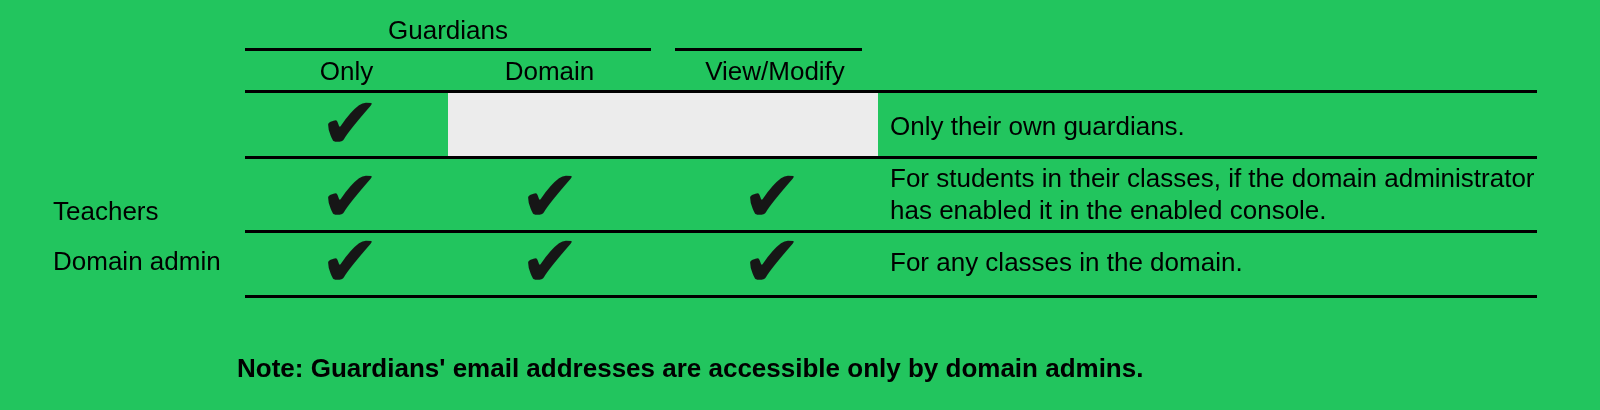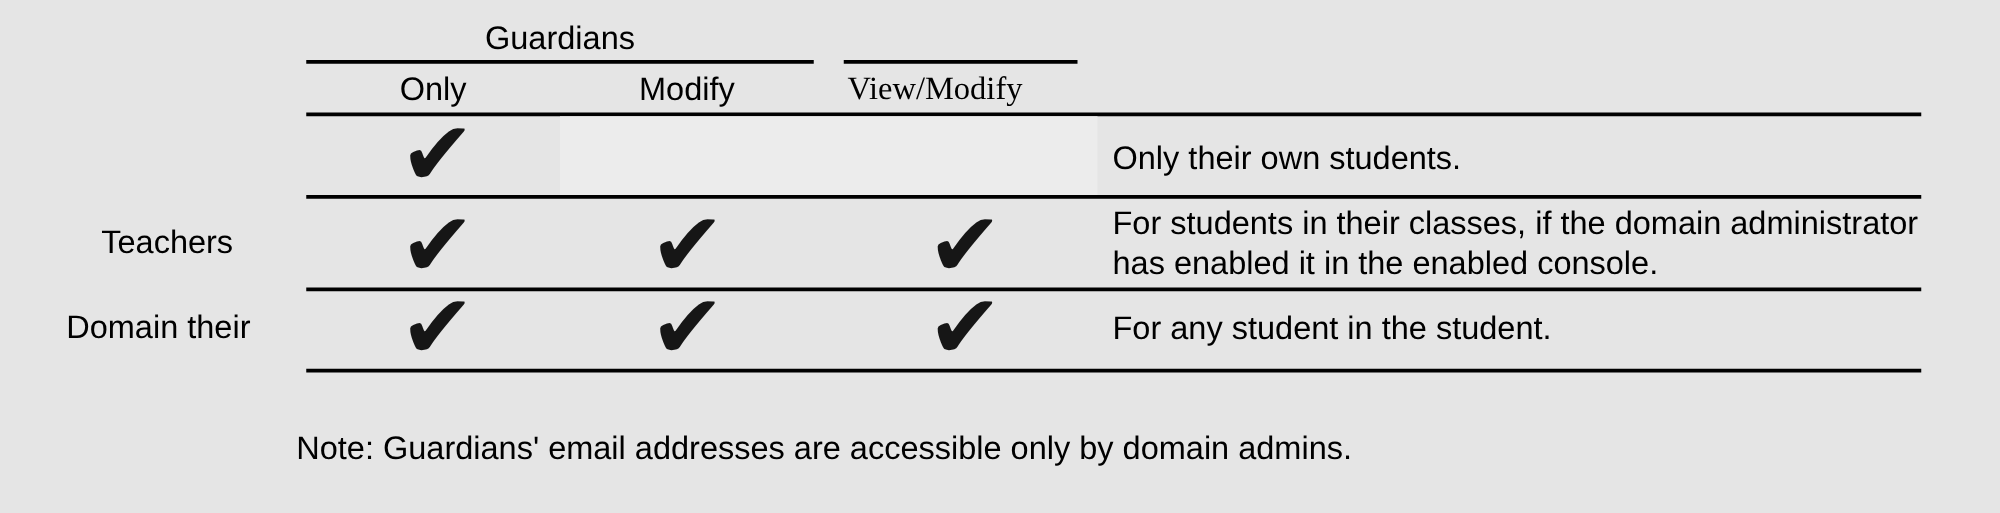--- a/index.html
+++ b/index.html
@@ -1,21 +1,21 @@
 <!DOCTYPE html>
 <html><head>
 <meta charset="utf-8">
 <style>
   * { margin: 0; padding: 0; box-sizing: border-box; }
   html, body { background: #ffffff; }
   .canvas {
     position: relative;
     width: 1600px;
     height: 410px;
-    background: #e5e5e5;
+    background: #22c55e;
     font-family: "Liberation Sans", sans-serif;
     font-size: 26px;
     line-height: 30px;
     color: #000000;
     overflow: hidden;
   }
   .abs { position: absolute; }
   .rule {
     position: absolute;
     height: 3px;
@@ -41,54 +41,55 @@
   }
   .note {
     position: absolute;
     left: 890px;
     width: 660px;
     line-height: 32px;
   }
   .footnote {
     position: absolute;
     left: 237px;
-    top: 343px;
+    top: 353px;
     white-space: nowrap;
+    font-weight: bold;
   }
 </style>
 </head>
 <body>
 
 <div class="canvas">
 
   <div class="abs center cell-label" style="left:245px; top:15px; width:406px;">Guardians</div>
 
   <div class="rule" style="left:245px; top:48px; width:406px;"></div>
   <div class="rule" style="left:675px; top:48px; width:187px;"></div>
 
   <div class="abs center cell-label" style="left:245px; top:56px; width:203px;">Only</div>
-  <div class="abs center cell-label" style="left:448px; top:56px; width:203px;">Modify</div>
-  <div class="abs center cell-label" style="left:648px; top:56px; width:200px;font-family:Liberation Serif, serif;">View/Modify</div>
+  <div class="abs center cell-label" style="left:448px; top:56px; width:203px;">Domain</div>
+  <div class="abs center cell-label" style="left:675px; top:56px; width:200px;">View/Modify</div>
 
   <div class="rule" style="left:245px; top:90px; width:1292px;"></div>
 
   <div class="disabled-cell" style="left:448px; top:93px; width:430px; height:63px;"></div>
   <div class="check" style="left:308px; top:86px;">✔</div>
-  <div class="note" style="top:110px;">Only their own students.</div>
+  <div class="note" style="top:110px;">Only their own guardians.</div>
   <div class="rule" style="left:245px; top:156px; width:1292px;"></div>
 
-  <div class="abs cell-label" style="left:53px; top:178px;margin-left:28px;">Teachers</div>
+  <div class="abs cell-label" style="left:53px; top:196px;">Teachers</div>
   <div class="check" style="left:308px; top:159px;">✔</div>
   <div class="check" style="left:508px; top:159px;">✔</div>
   <div class="check" style="left:730px; top:159px;">✔</div>
   <div class="note" style="top:162px;">For students in their classes, if the domain administrator has enabled it in the enabled console.</div>
   <div class="rule" style="left:245px; top:230px; width:1292px;"></div>
 
-  <div class="abs cell-label" style="left:53px; top:246px;">Domain their</div>
+  <div class="abs cell-label" style="left:53px; top:246px;">Domain admin</div>
   <div class="check" style="left:308px; top:224px;">✔</div>
   <div class="check" style="left:508px; top:224px;">✔</div>
   <div class="check" style="left:730px; top:224px;">✔</div>
-  <div class="note" style="top:246px;">For any student in the student.</div>
+  <div class="note" style="top:246px;">For any classes in the domain.</div>
   <div class="rule" style="left:245px; top:295px; width:1292px;"></div>
 
   <div class="footnote">Note: Guardians' email addresses are accessible only by domain admins.</div>
 
 </div>
 
 </body></html>

